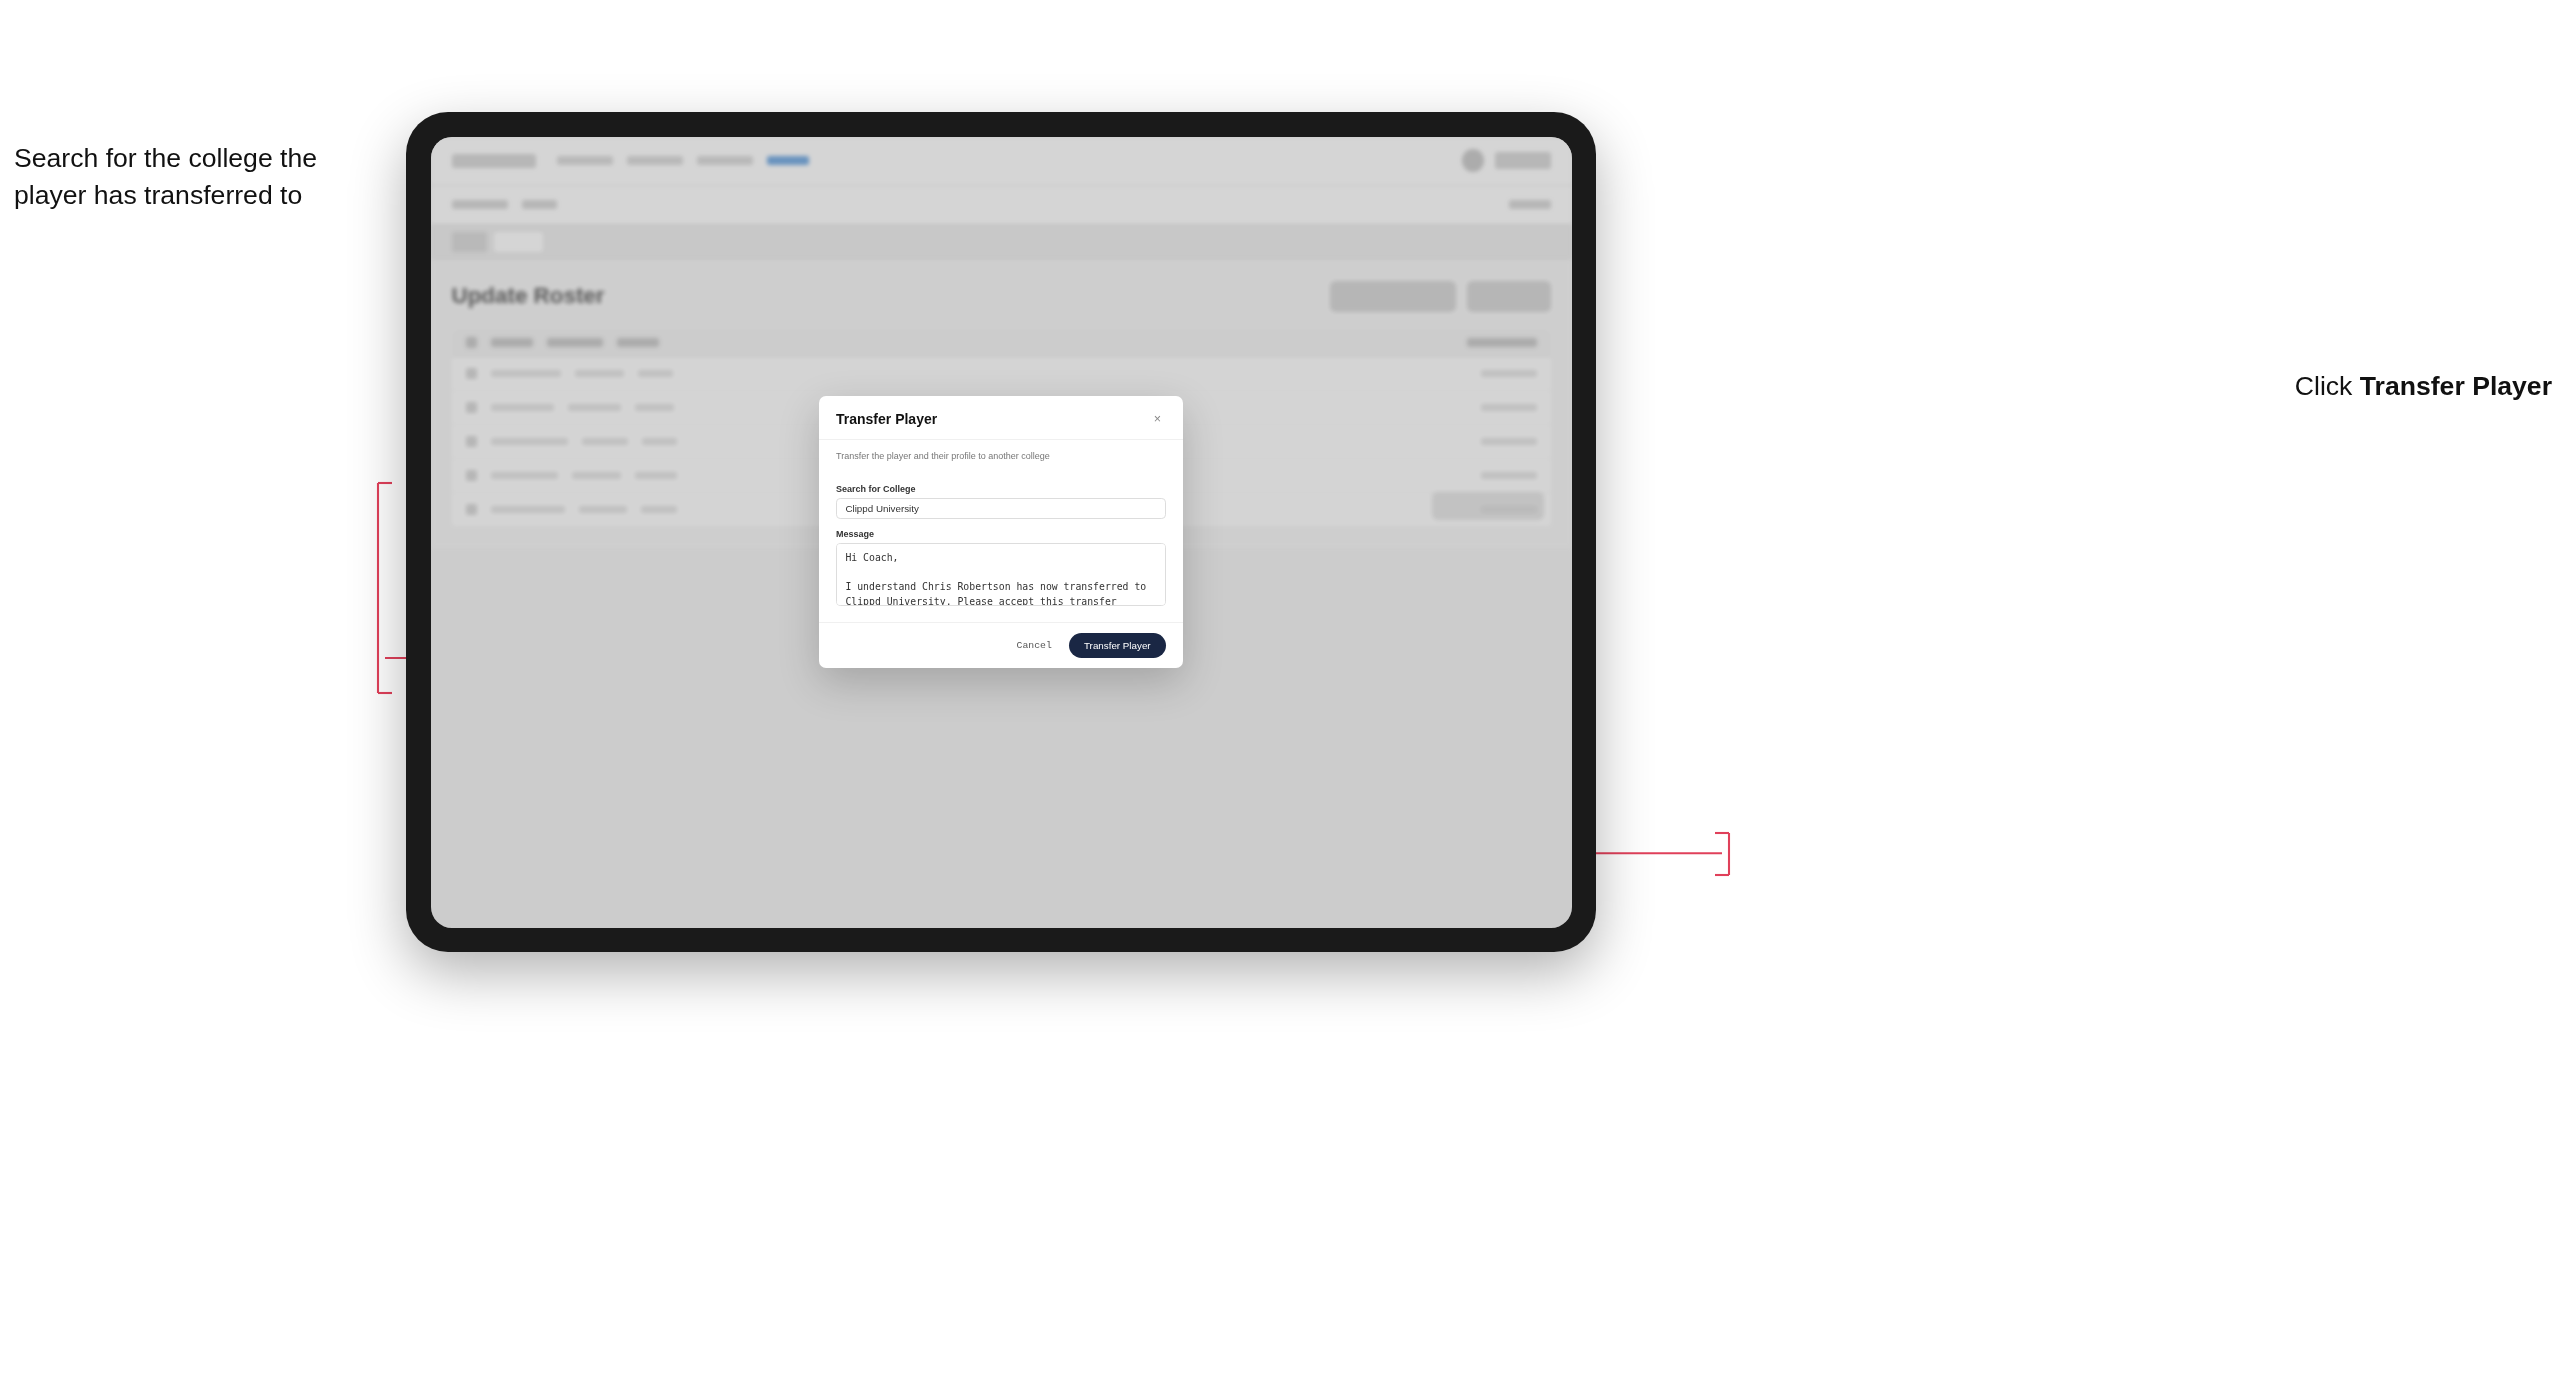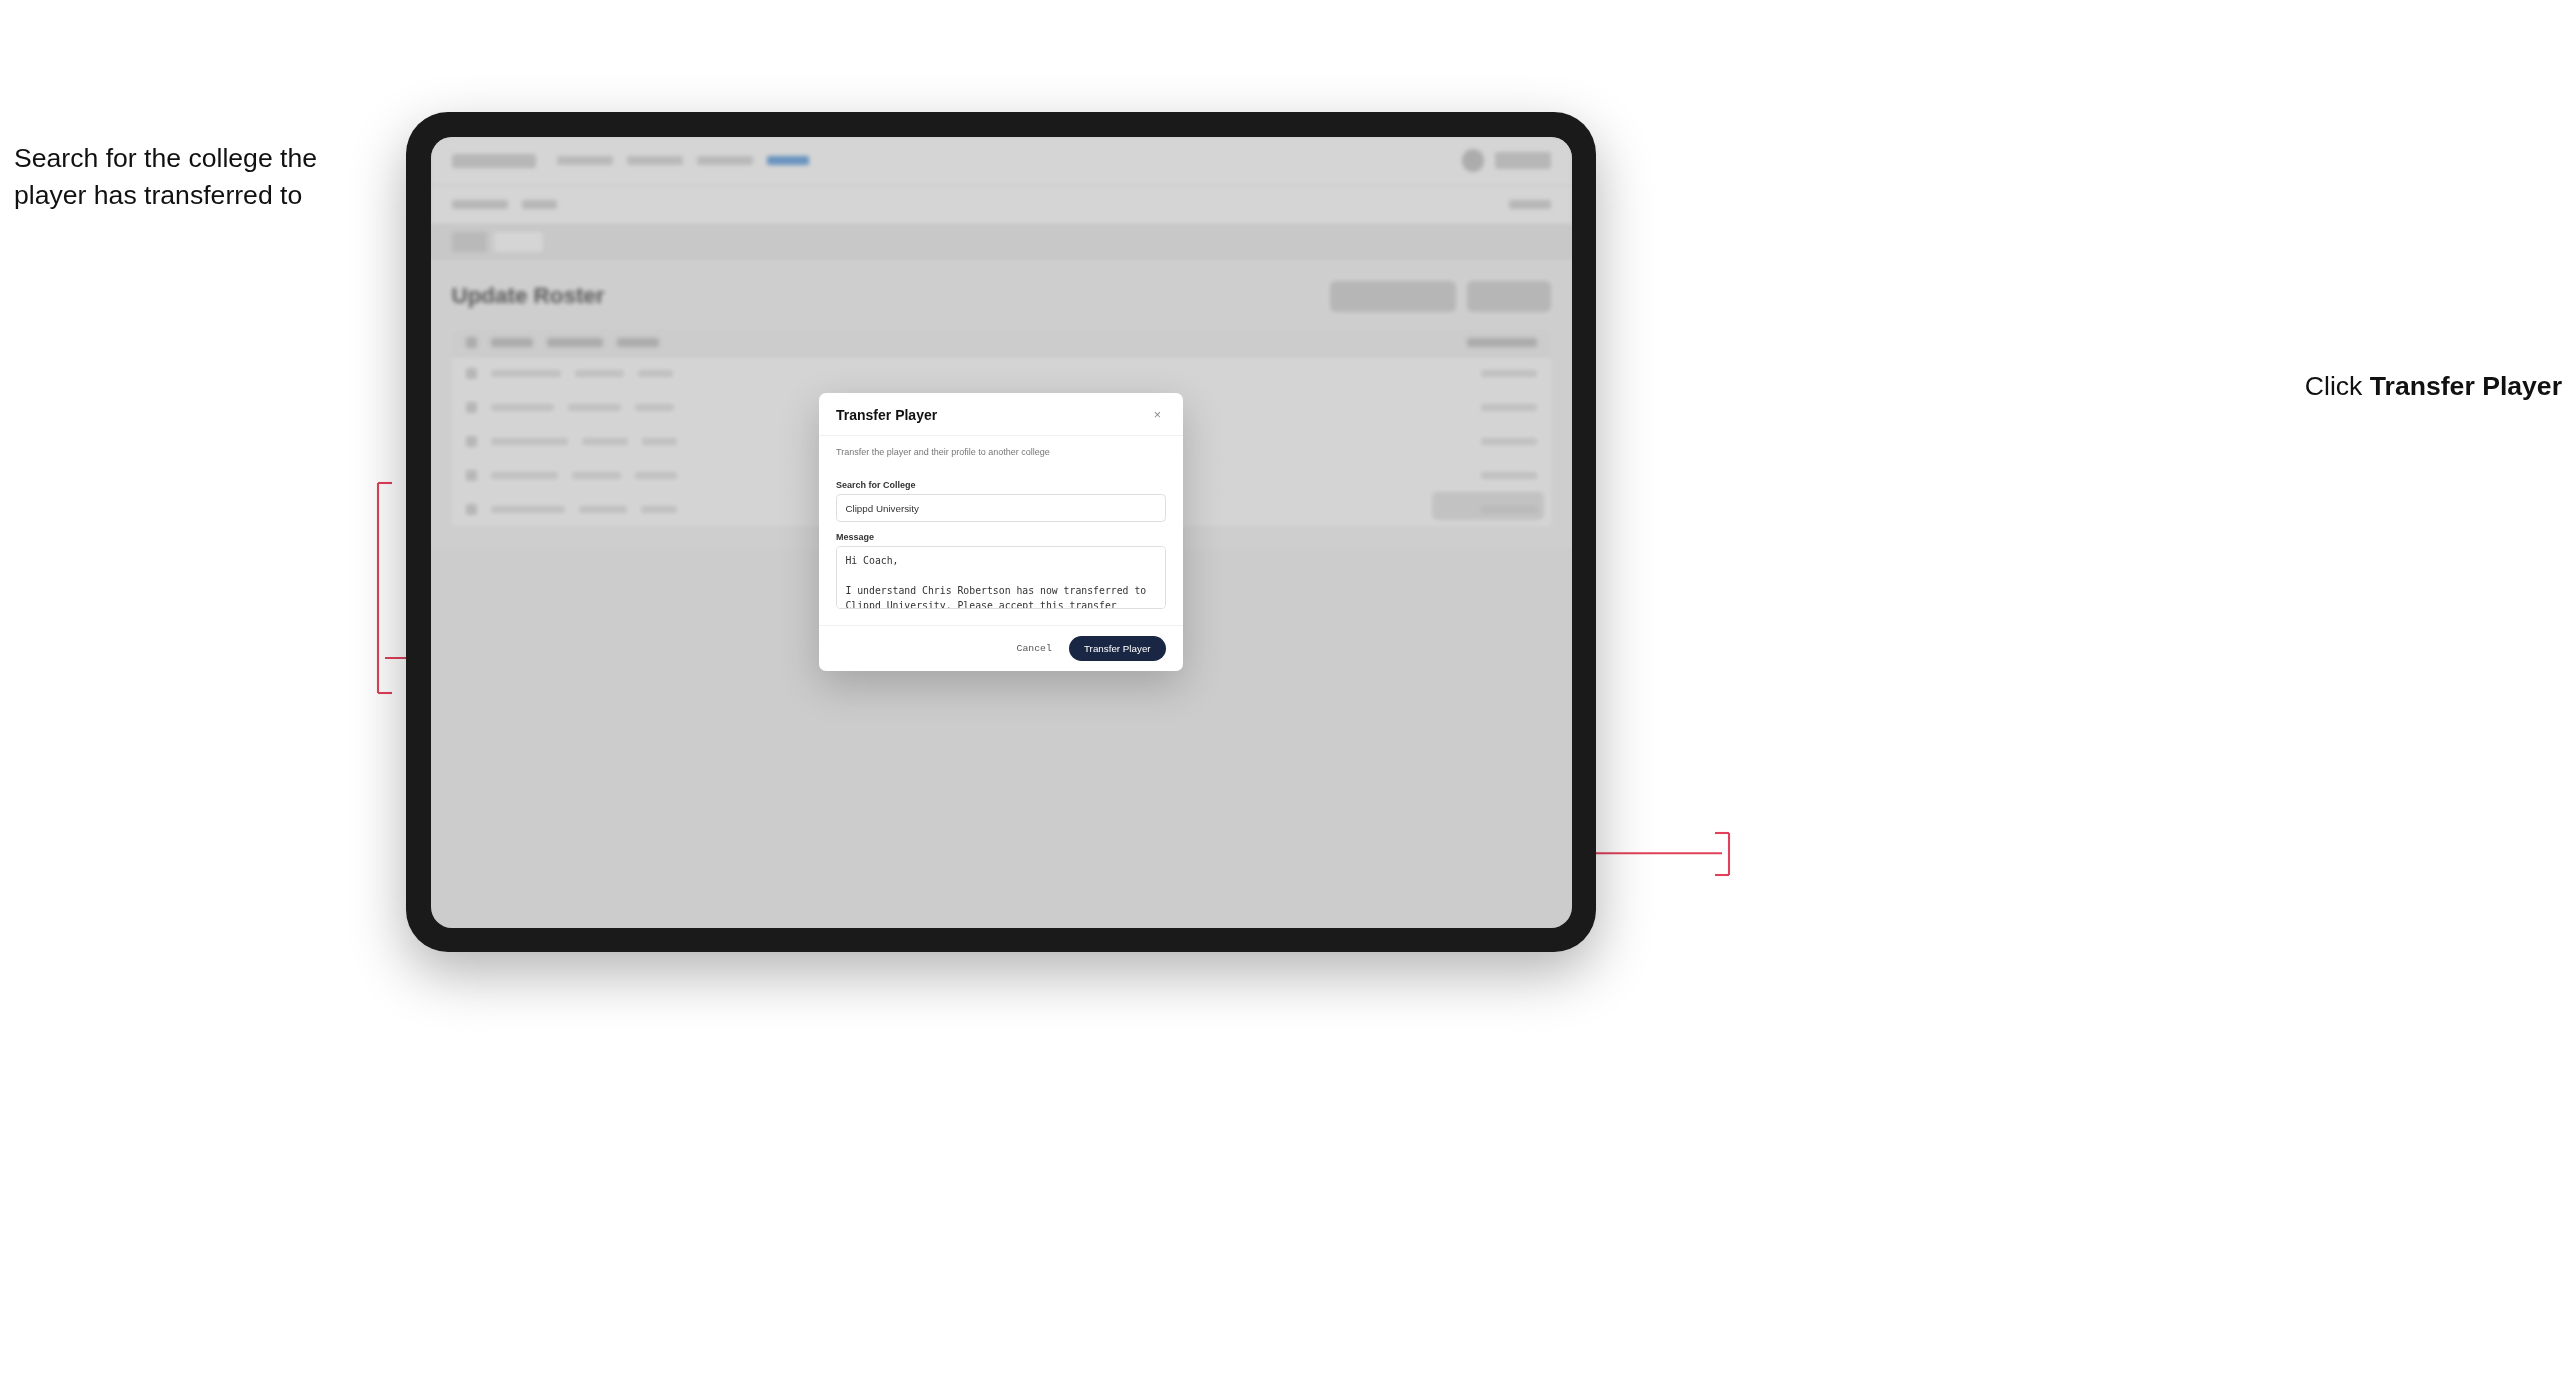--- a/index.html
+++ b/index.html
@@ -22,21 +22,21 @@
       color: #111;
       max-width: 350px;
     }
     .annotation-left p {
       margin-bottom: 42px;
     }
 
     
     .annotation-right {
       position: absolute;
-      right: 14px;
+      right: 24px;
       top: 371px;
       font-size: 26.6px;
       color: #111;
     }
     .annotation-right strong {
       font-weight: 900;
     }
 
     
     .arrow-svg {
@@ -307,21 +307,21 @@
     .form-label {
       font-size: 9px;
       font-weight: 700;
       color: #333;
       margin-bottom: 4.2px;
       display: block;
     }
 
     .form-input {
       width: 100%;
-      height: 28px;
+      height: 21px;
       border: 0.7px solid #ddd;
       border-radius: 4.2px;
       padding: 0 8.4px;
       font-size: 9.8px;
       color: #333;
       margin-bottom: 9.8px;
       background: #fff;
     }
 
     .form-textarea {

